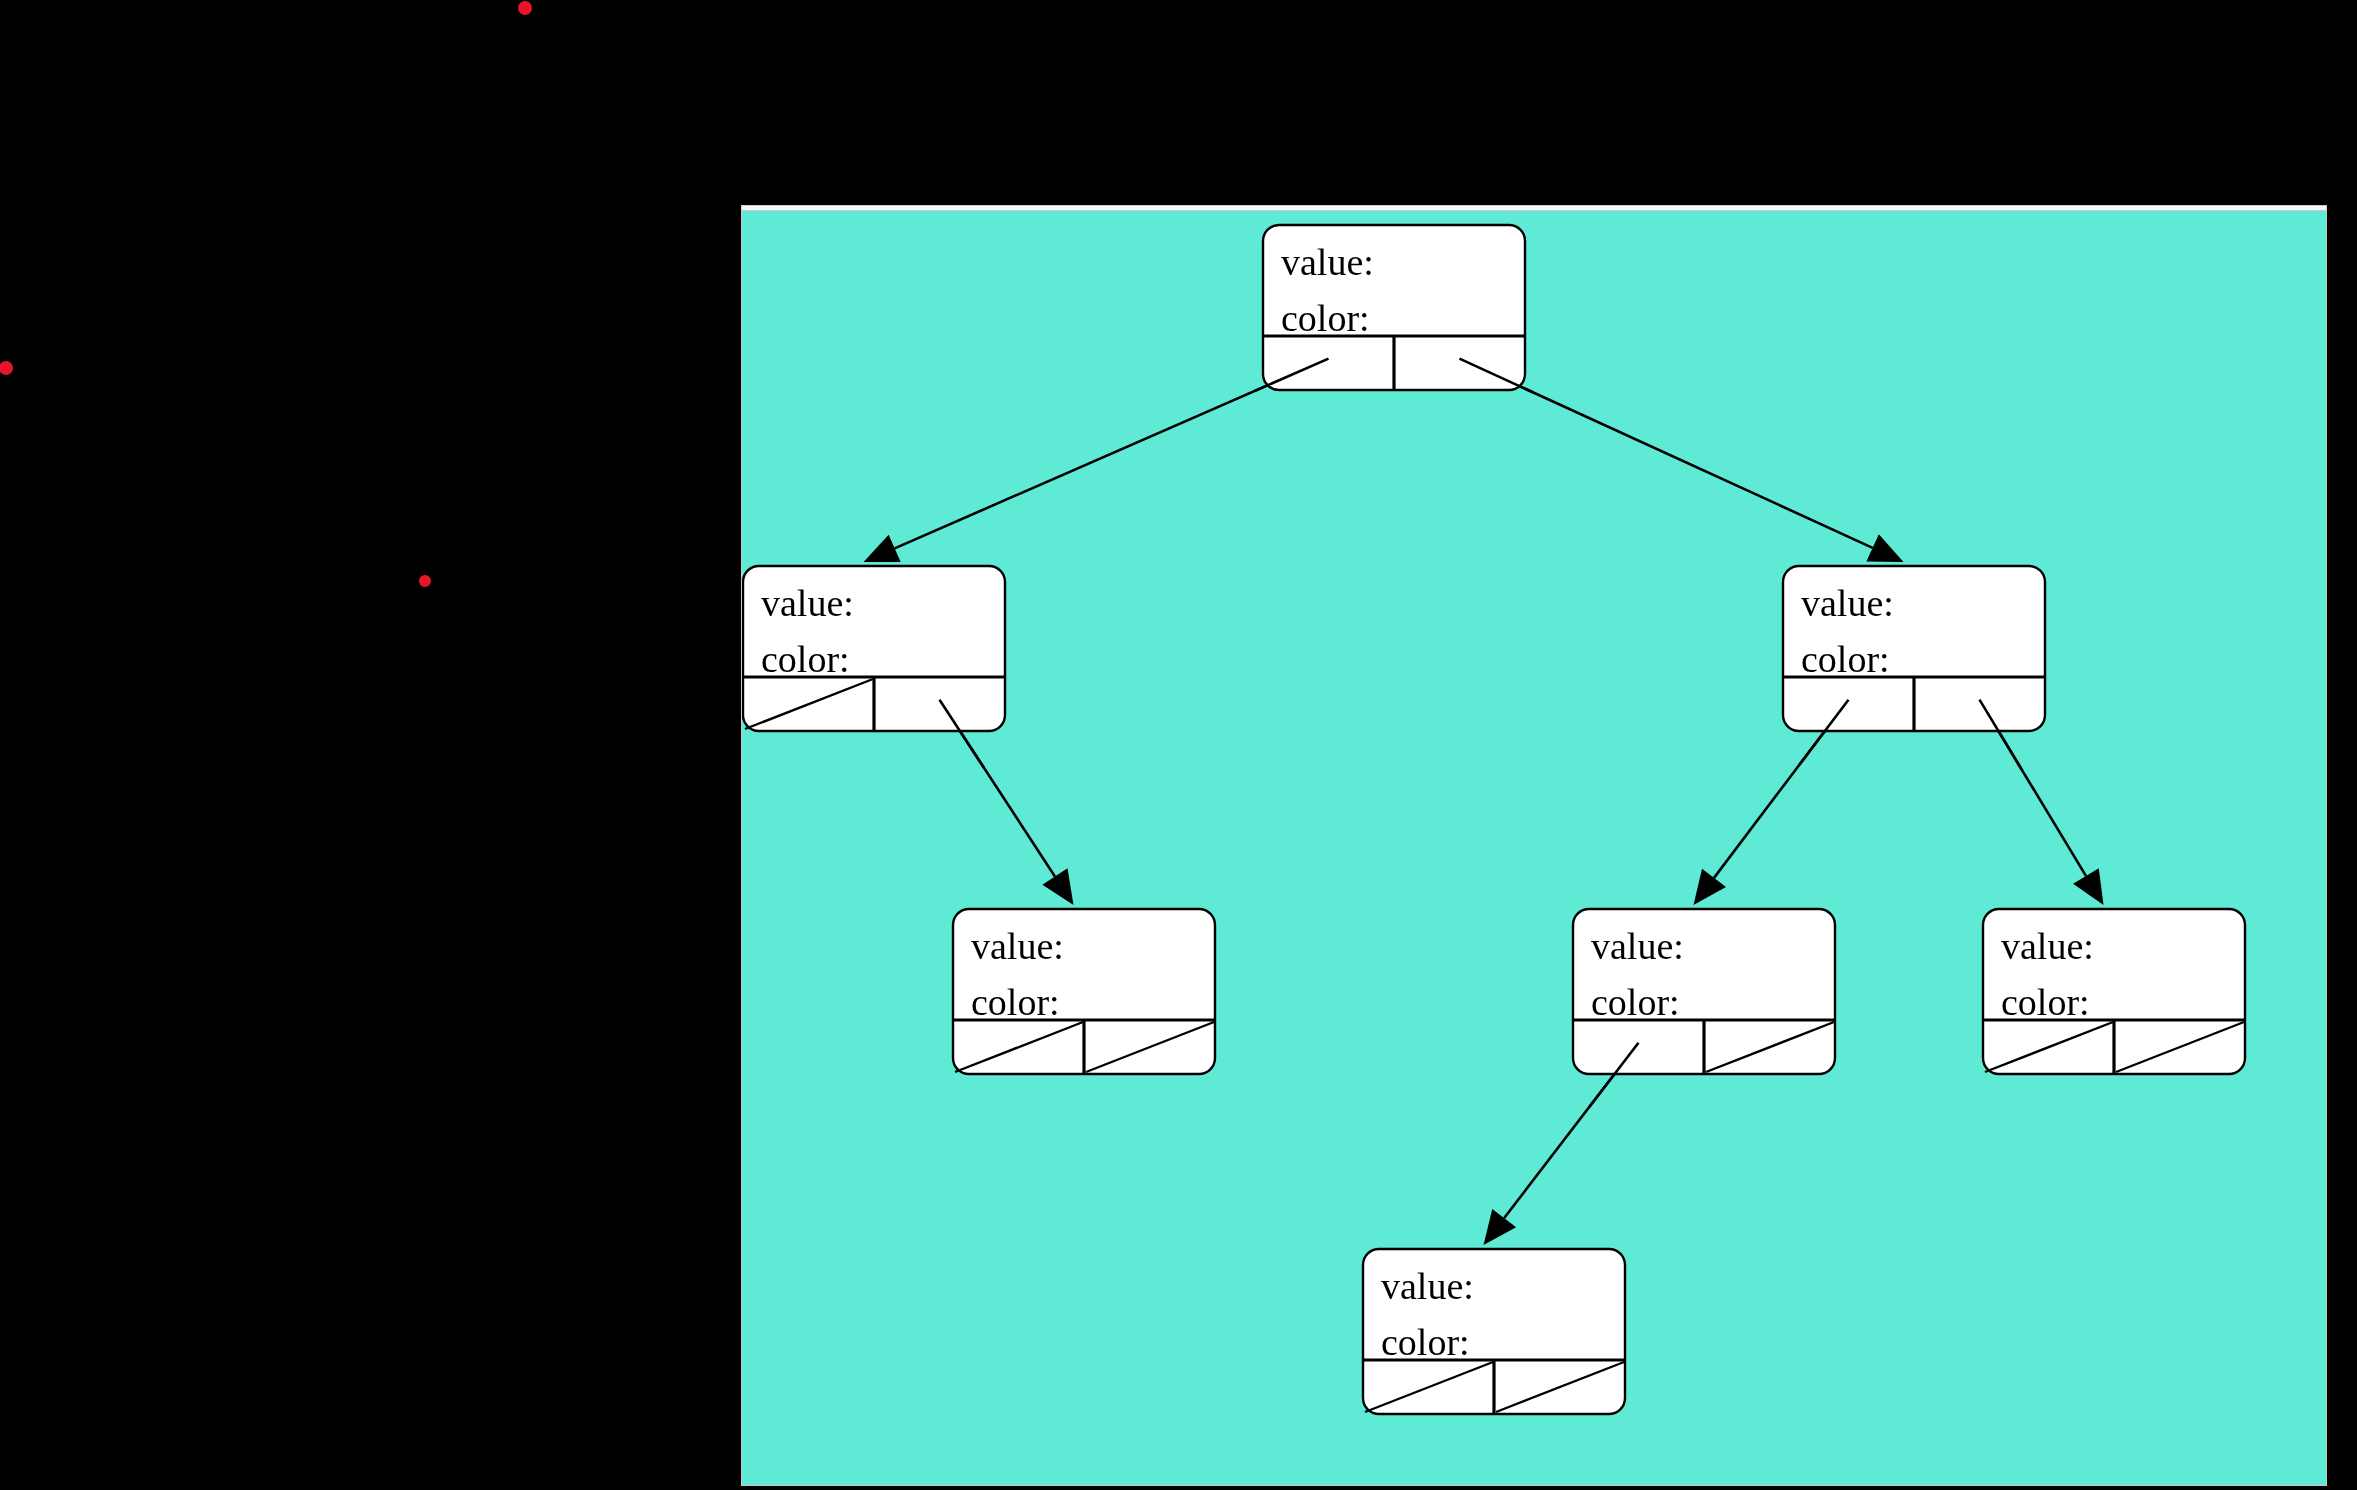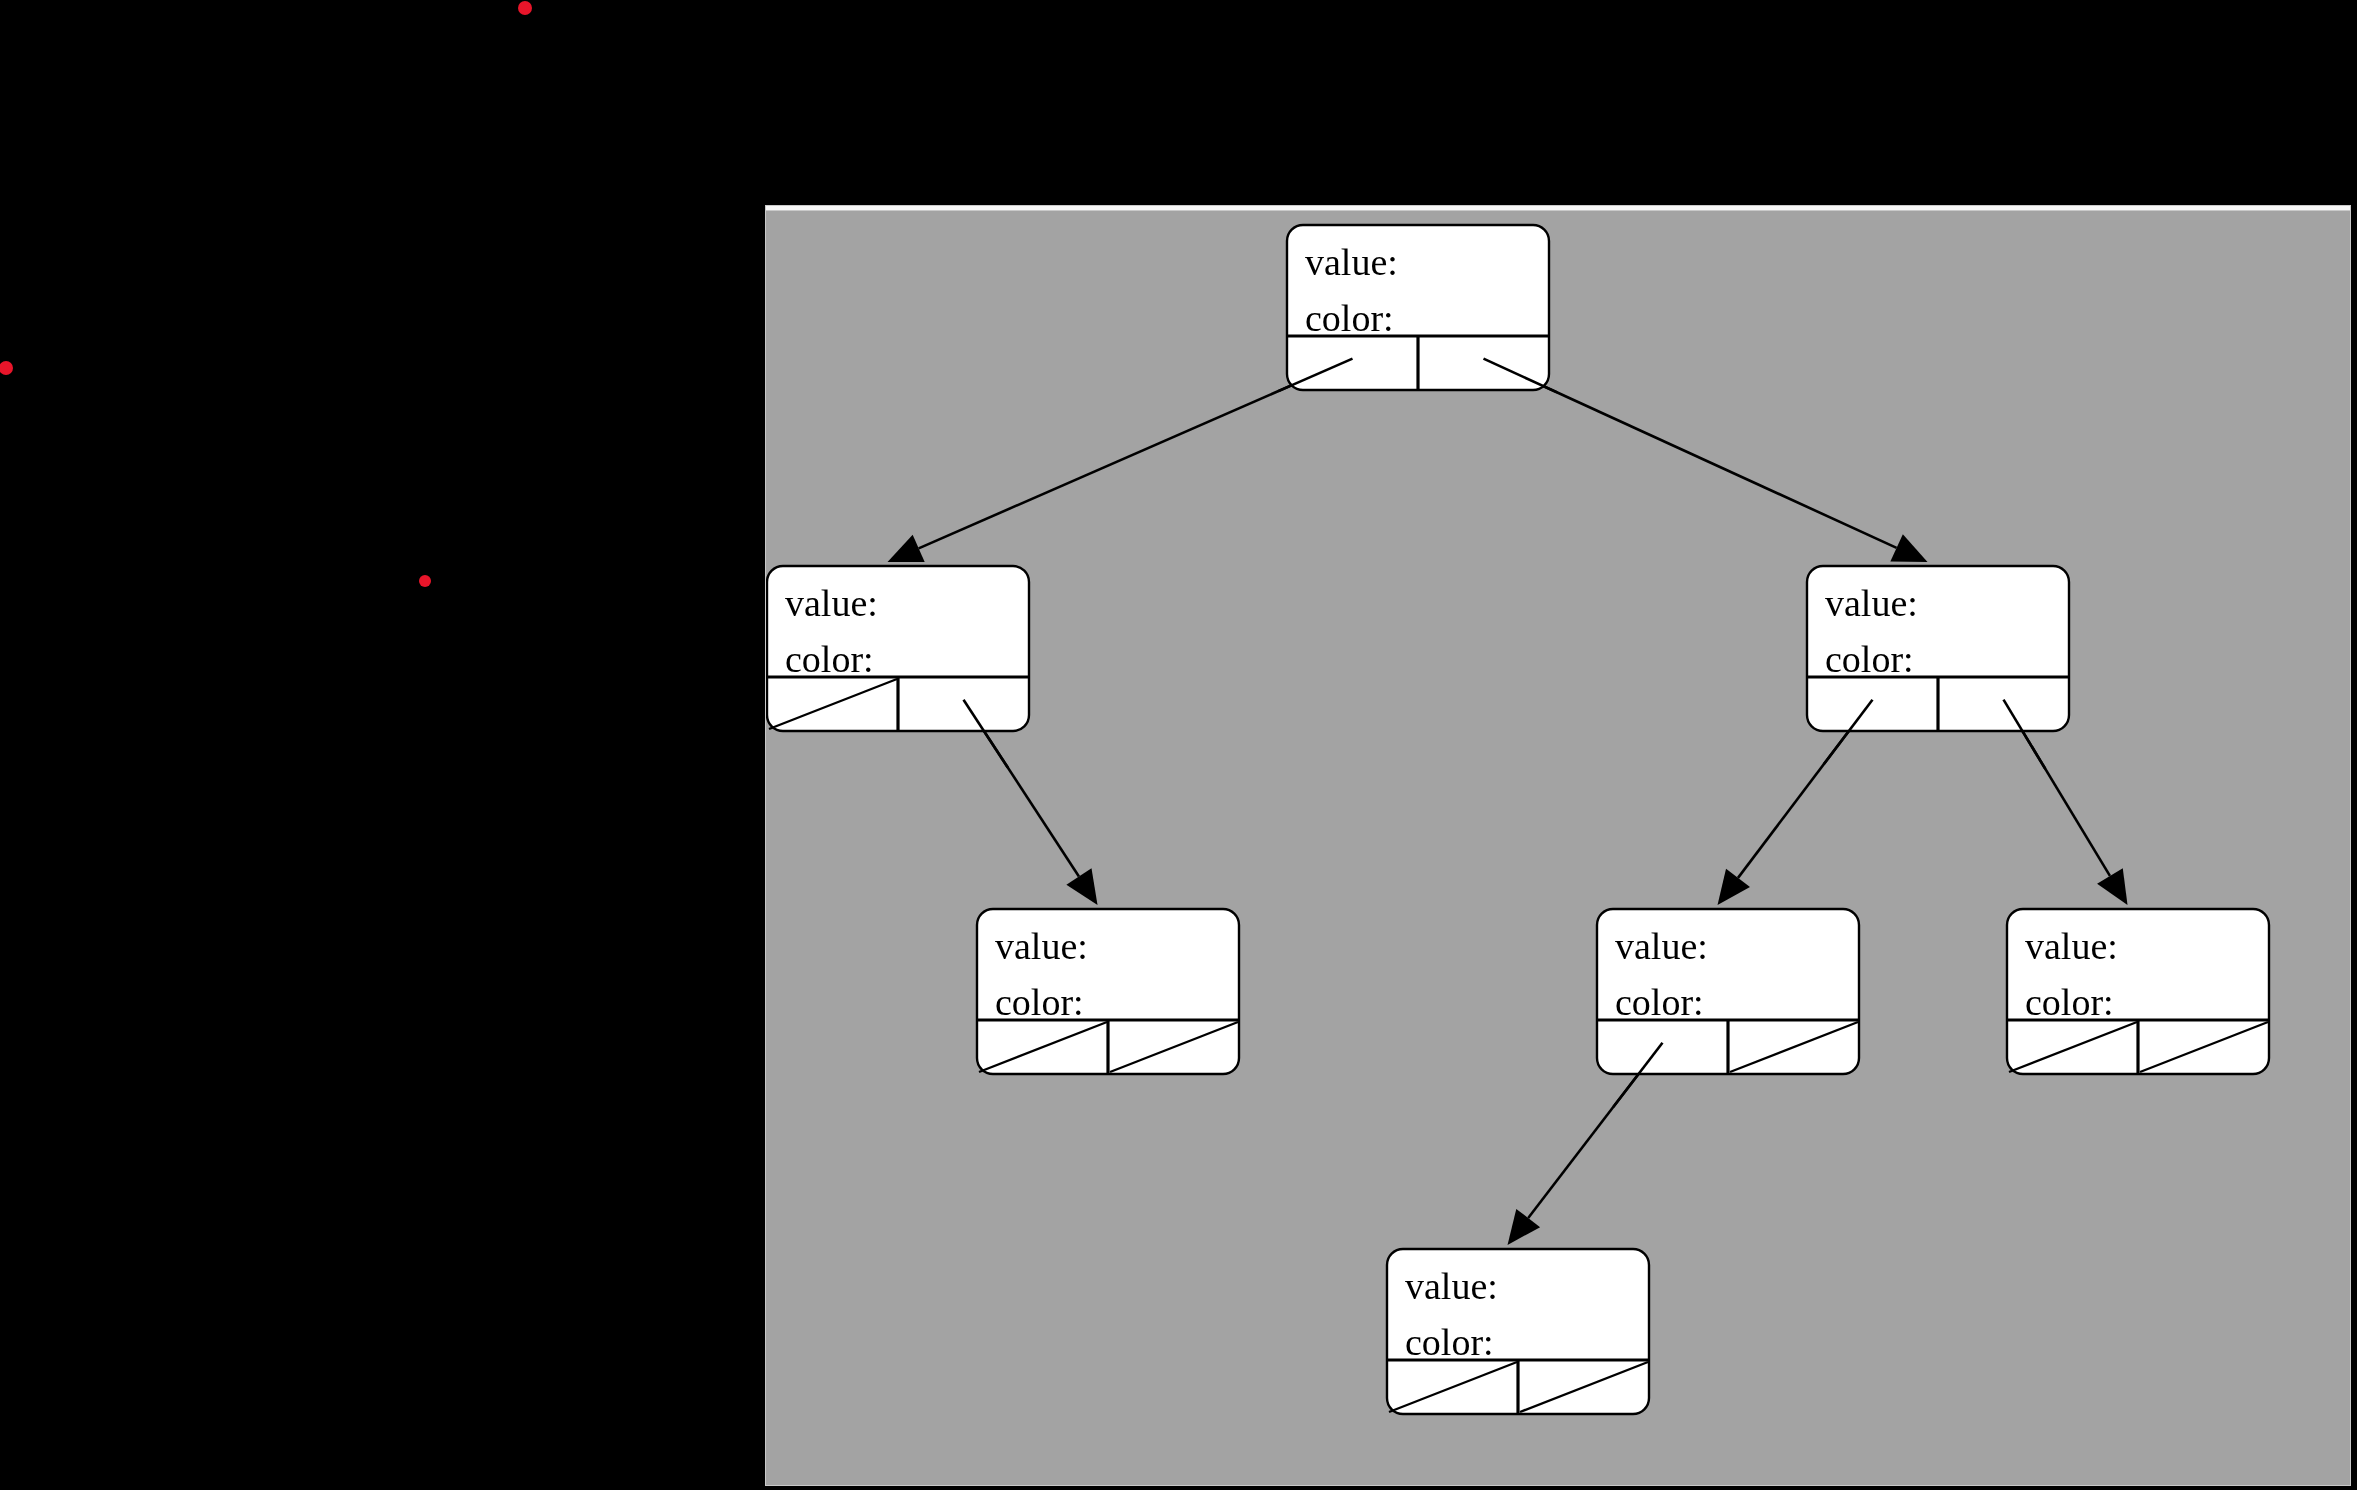--- a/index.html
+++ b/index.html
@@ -80,21 +80,21 @@
     position: absolute;
     border-radius: 50%;
     background: #e8152a;
   }
 </style>
 </head>
 <body>
 
 <div id="root-canvas" style="width: 2357px; height: 1490px; background: rgb(0, 0, 0);">
 
-  <div class="sheet" id="diagram-sheet" style="left: 765px; top: 205px; width: 1586px; height: 1281px; background: #a3a3a3; border-color: rgb(201, 201, 201);">
+  <div class="sheet" id="diagram-sheet" style="left: 741px; top: 205px; width: 1586px; height: 1281px; background: #5eead4; border-color: rgb(201, 201, 201);">
     <div class="sheet-topstrip" style="background: rgb(247, 247, 247);"></div>
     <svg class="diagram-svg" id="diagram-svg" xmlns="http://www.w3.org/2000/svg" width="1586" height="1281" viewBox="0 0 1586 1281">
         <g>
           <g>
             <line x1="586.5" y1="152.68" x2="152.67202425245324" y2="342.3782752569814" class="edge-line"></line>
             <polygon points="121.52000000000001,356 146.66243980700386,328.63473514560496 158.68160869790262,356.12181536835783" class="arrow-head"></polygon>
           </g>
           <g>
             <line x1="717.5" y1="152.68" x2="1130.6068095862279" y2="341.84462439771147" class="edge-line"></line>
             <polygon points="1161.52,356 1124.3617909381594,355.4827966390815 1136.8518282342964,328.2064521563414" class="arrow-head"></polygon>

